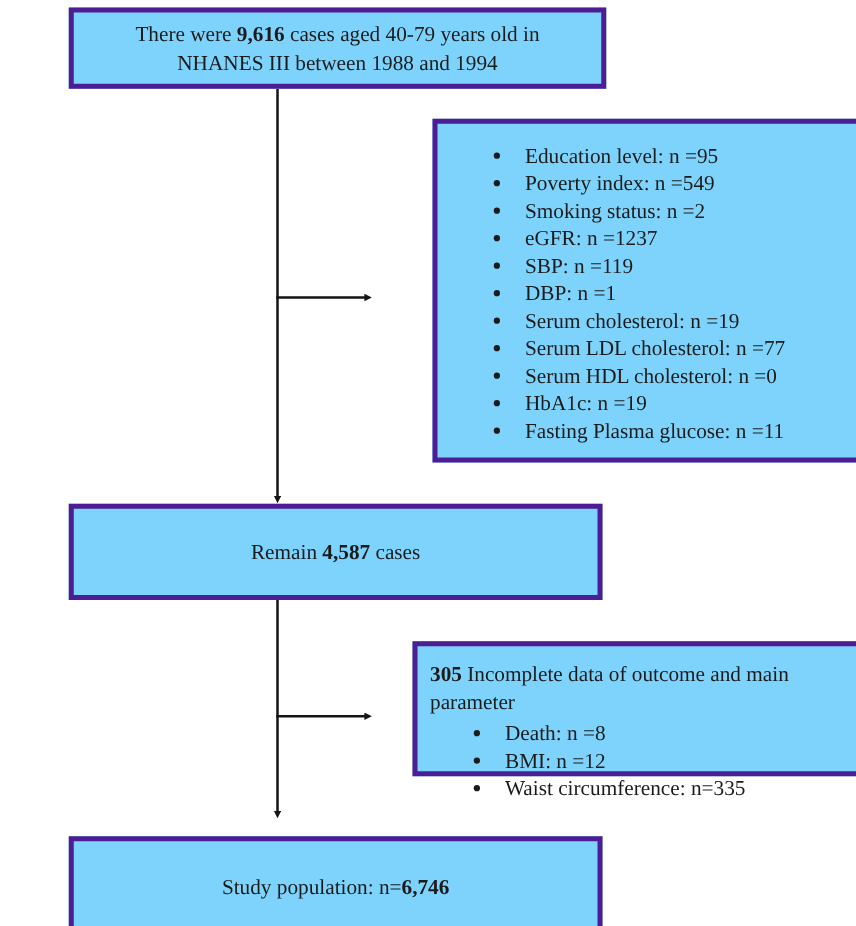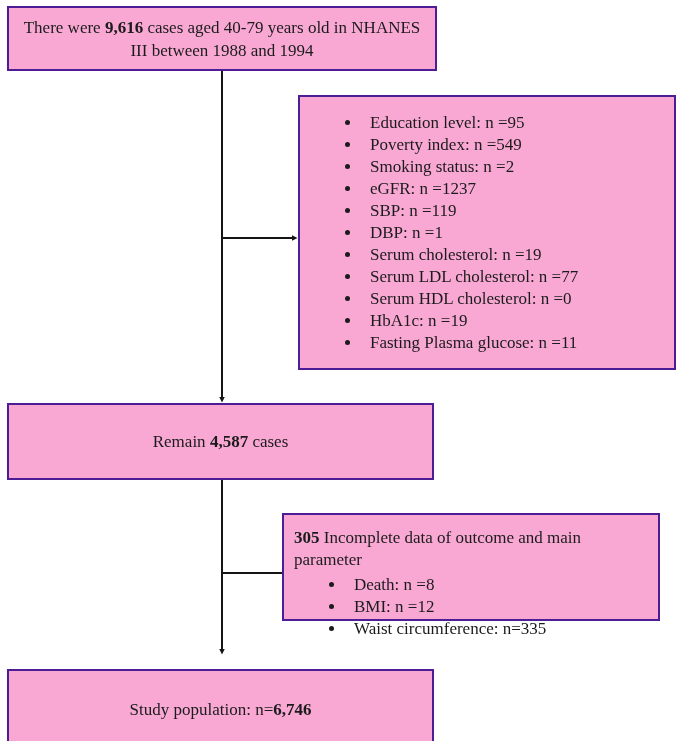--- a/index.html
+++ b/index.html
@@ -21,22 +21,23 @@
     position: absolute;
     left: 0;
     top: 0;
     width: 685px;
     height: 741px;
     pointer-events: none;
   }
   .box {
     position: absolute;
     box-sizing: border-box;
-    border: 2px solid #4c1d95;
-    background: #f9a8d4;
+    border: 4px solid #4c1d95;
+    background: #7dd3fc;
+    margin-left: 48px;
   }
   .center-box {
     display: flex;
     align-items: center;
     justify-content: center;
     text-align: center;
     padding: 0 14px;
     line-height: 23px;
   }
   .box-initial   { left: 7px;   top: 6px;   width: 430px; height: 65px; }

